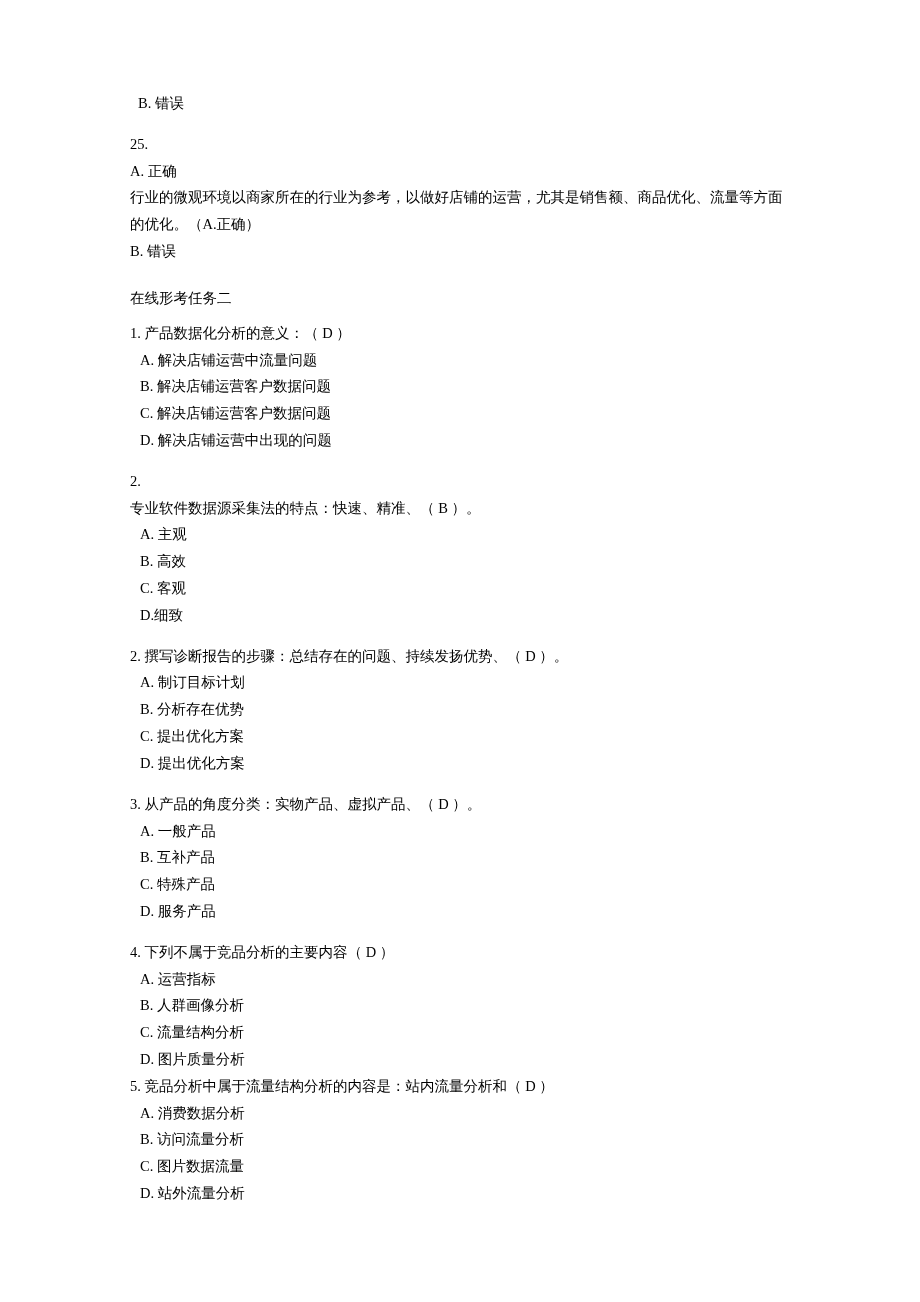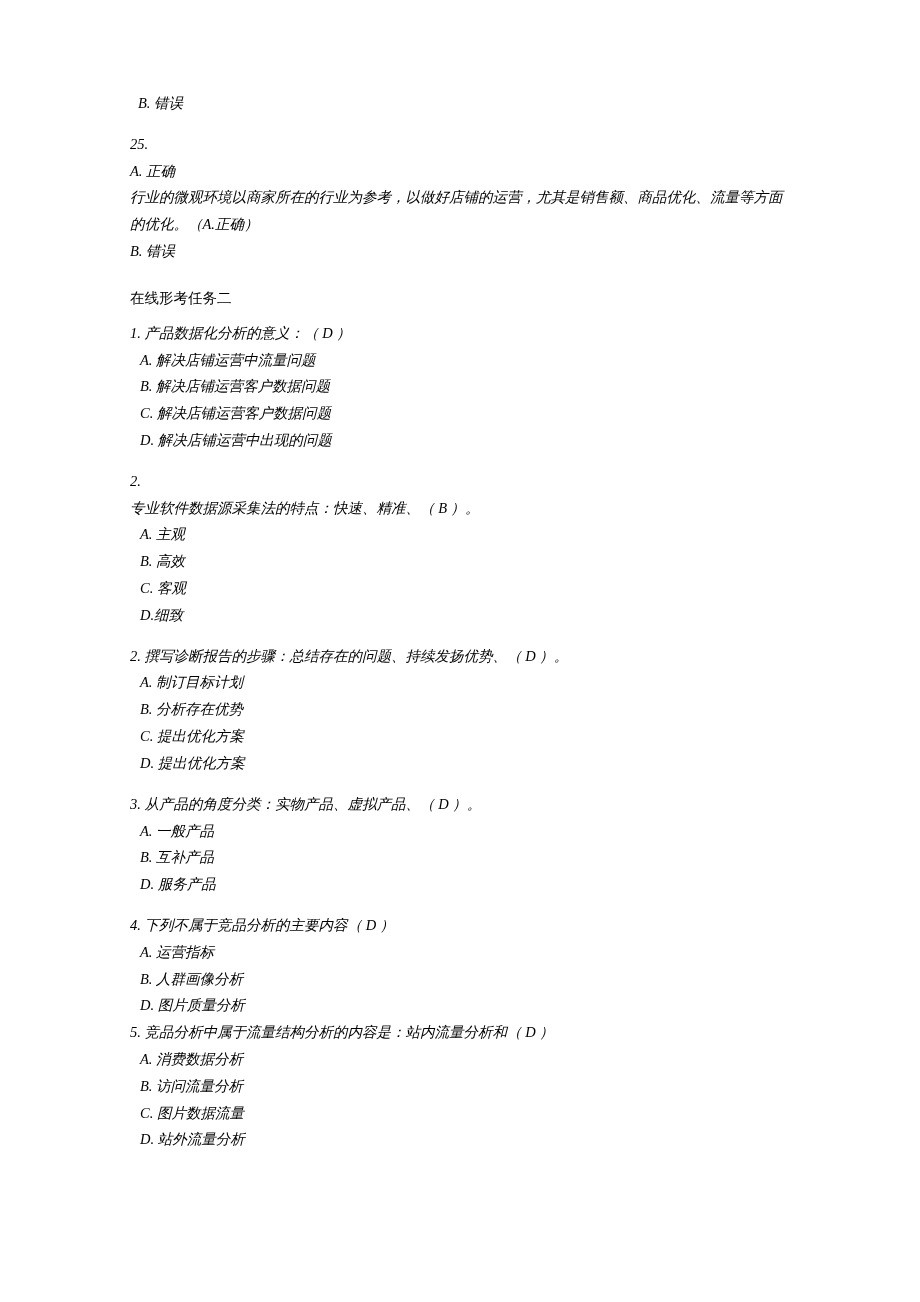--- a/index.html
+++ b/index.html
@@ -20,21 +20,20 @@
     }
     .option {
       padding-left: 10px;
     }
     .section-title {
       text-align: left;
       margin: 20px 0 8px 0;
     }
     .block {
       margin-bottom: 14px;
-      font-style: italic;
     }
   </style>
 </head>
 <body>
 
 <div class="page">
 
   <div class="block">
     <div class="indent">B.  错误</div>
   </div>
@@ -70,27 +69,29 @@
     <div class="option">A.  制订目标计划</div>
     <div class="option">B.  分析存在优势</div>
     <div class="option">C.  提出优化方案</div>
     <div class="option">D.  提出优化方案</div>
   </div>
 
   <div class="block">
     <div>3.  从产品的角度分类：实物产品、虚拟产品、（ D ）。</div>
     <div class="option">A.  一般产品</div>
     <div class="option">B.  互补产品</div>
+    <div class="option">C.  特殊产品</div>
     <div class="option">D.  服务产品</div>
   </div>
 
   <div class="block" style="margin-bottom:0;">
     <div>4.  下列不属于竞品分析的主要内容（ D ）</div>
     <div class="option">A.  运营指标</div>
     <div class="option">B.  人群画像分析</div>
+    <div class="option">C.  流量结构分析</div>
     <div class="option">D.  图片质量分析</div>
   </div>
 
   <div class="block">
     <div>5.     竞品分析中属于流量结构分析的内容是：站内流量分析和（ D ）</div>
     <div class="option">A.  消费数据分析</div>
     <div class="option">B.  访问流量分析</div>
     <div class="option">C.  图片数据流量</div>
     <div class="option">D.  站外流量分析</div>
   </div>

